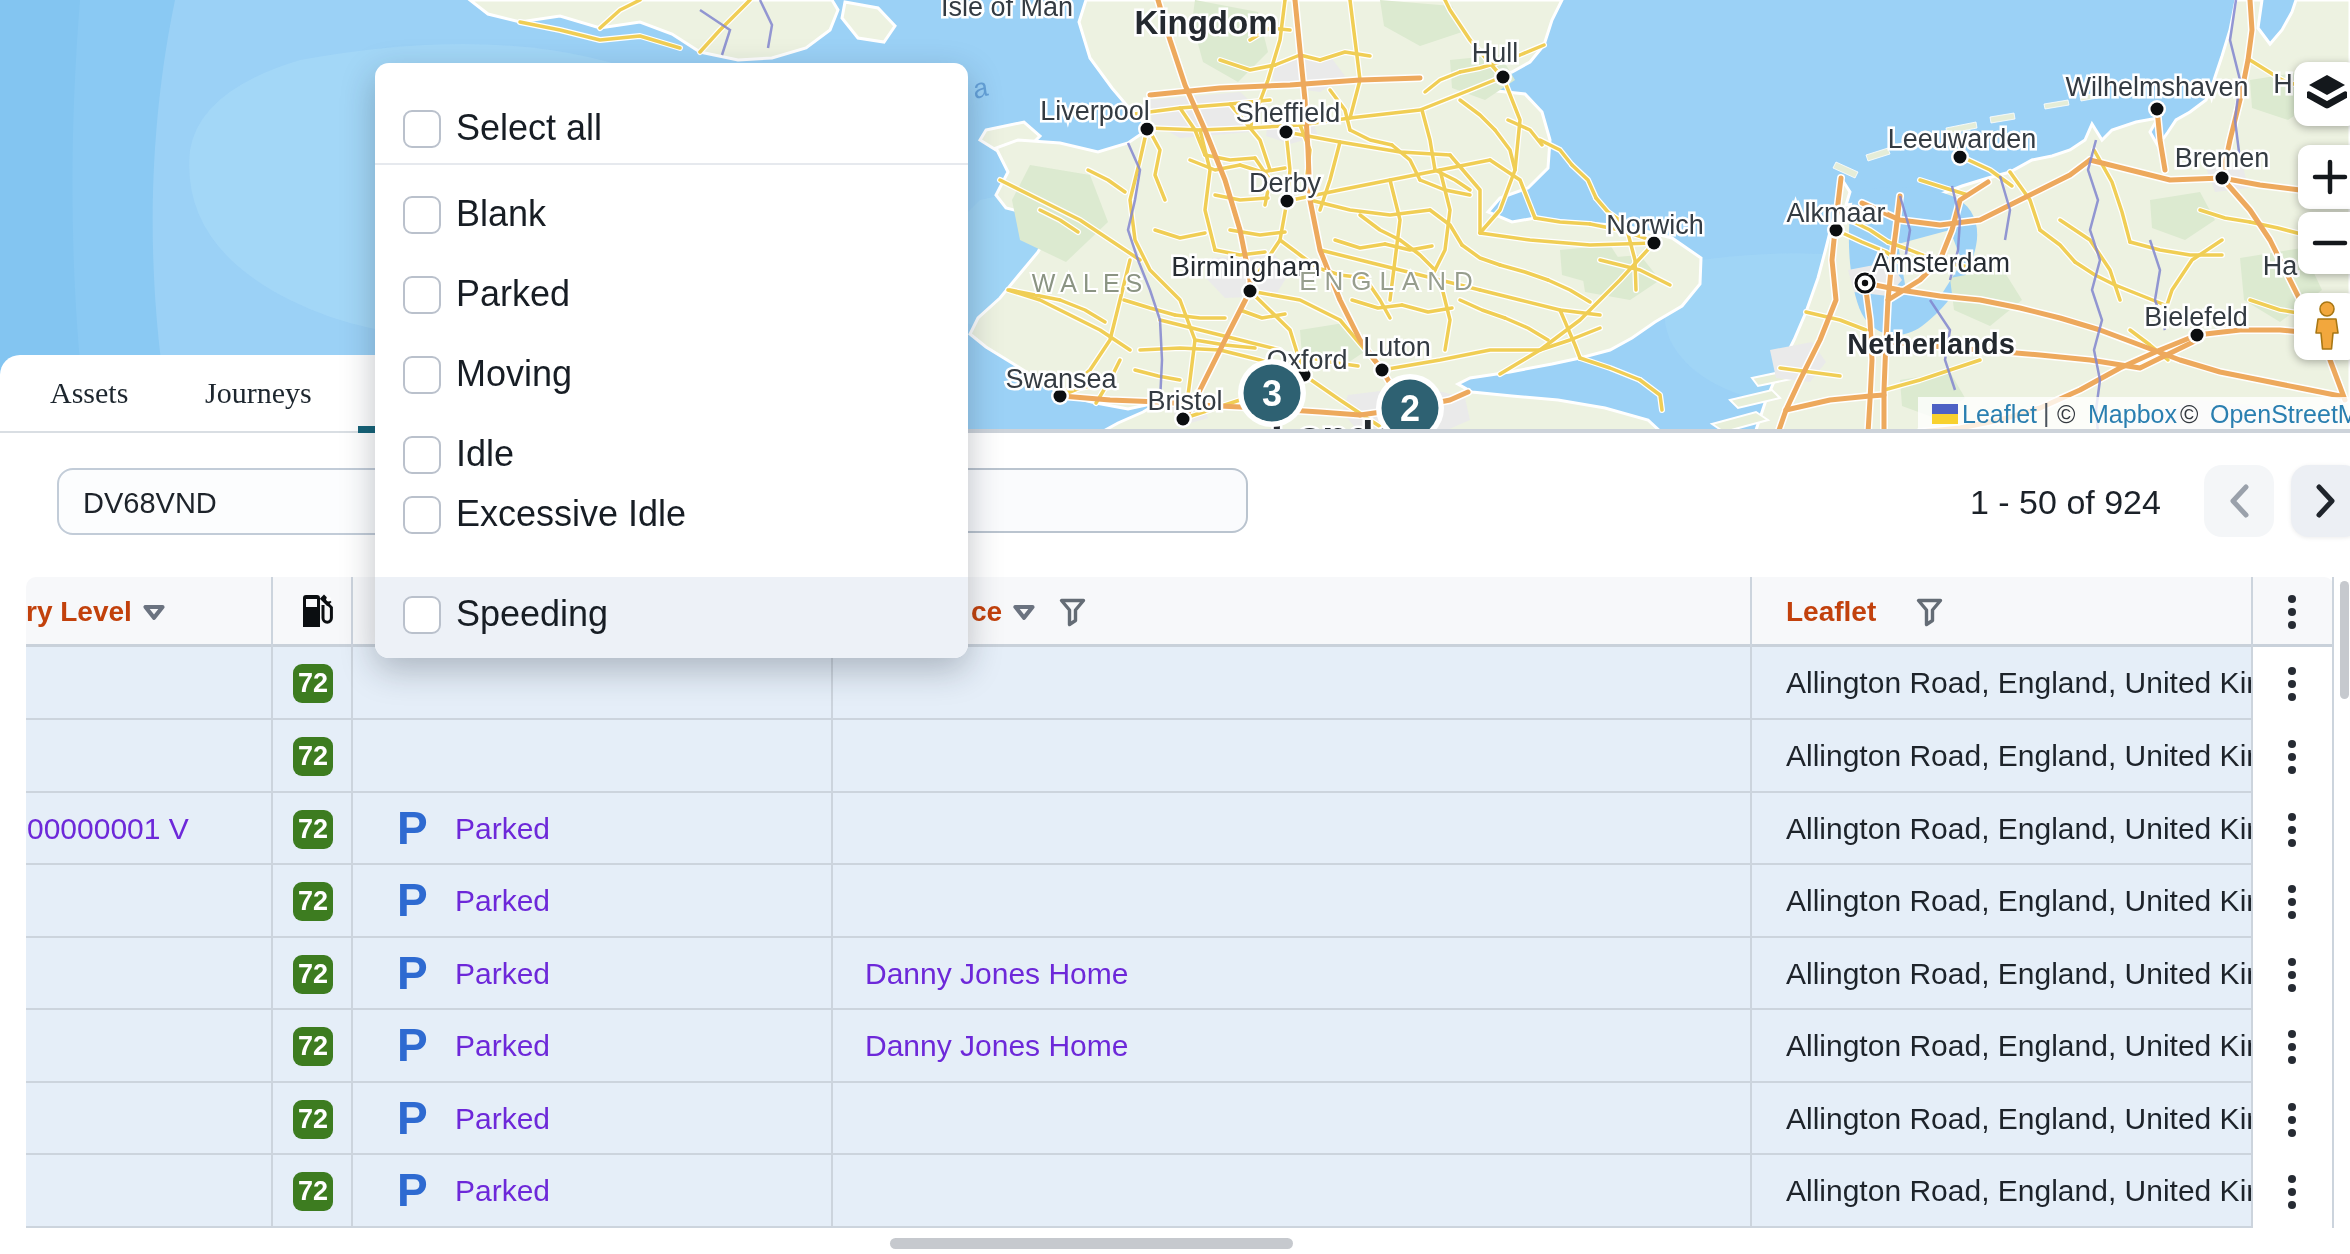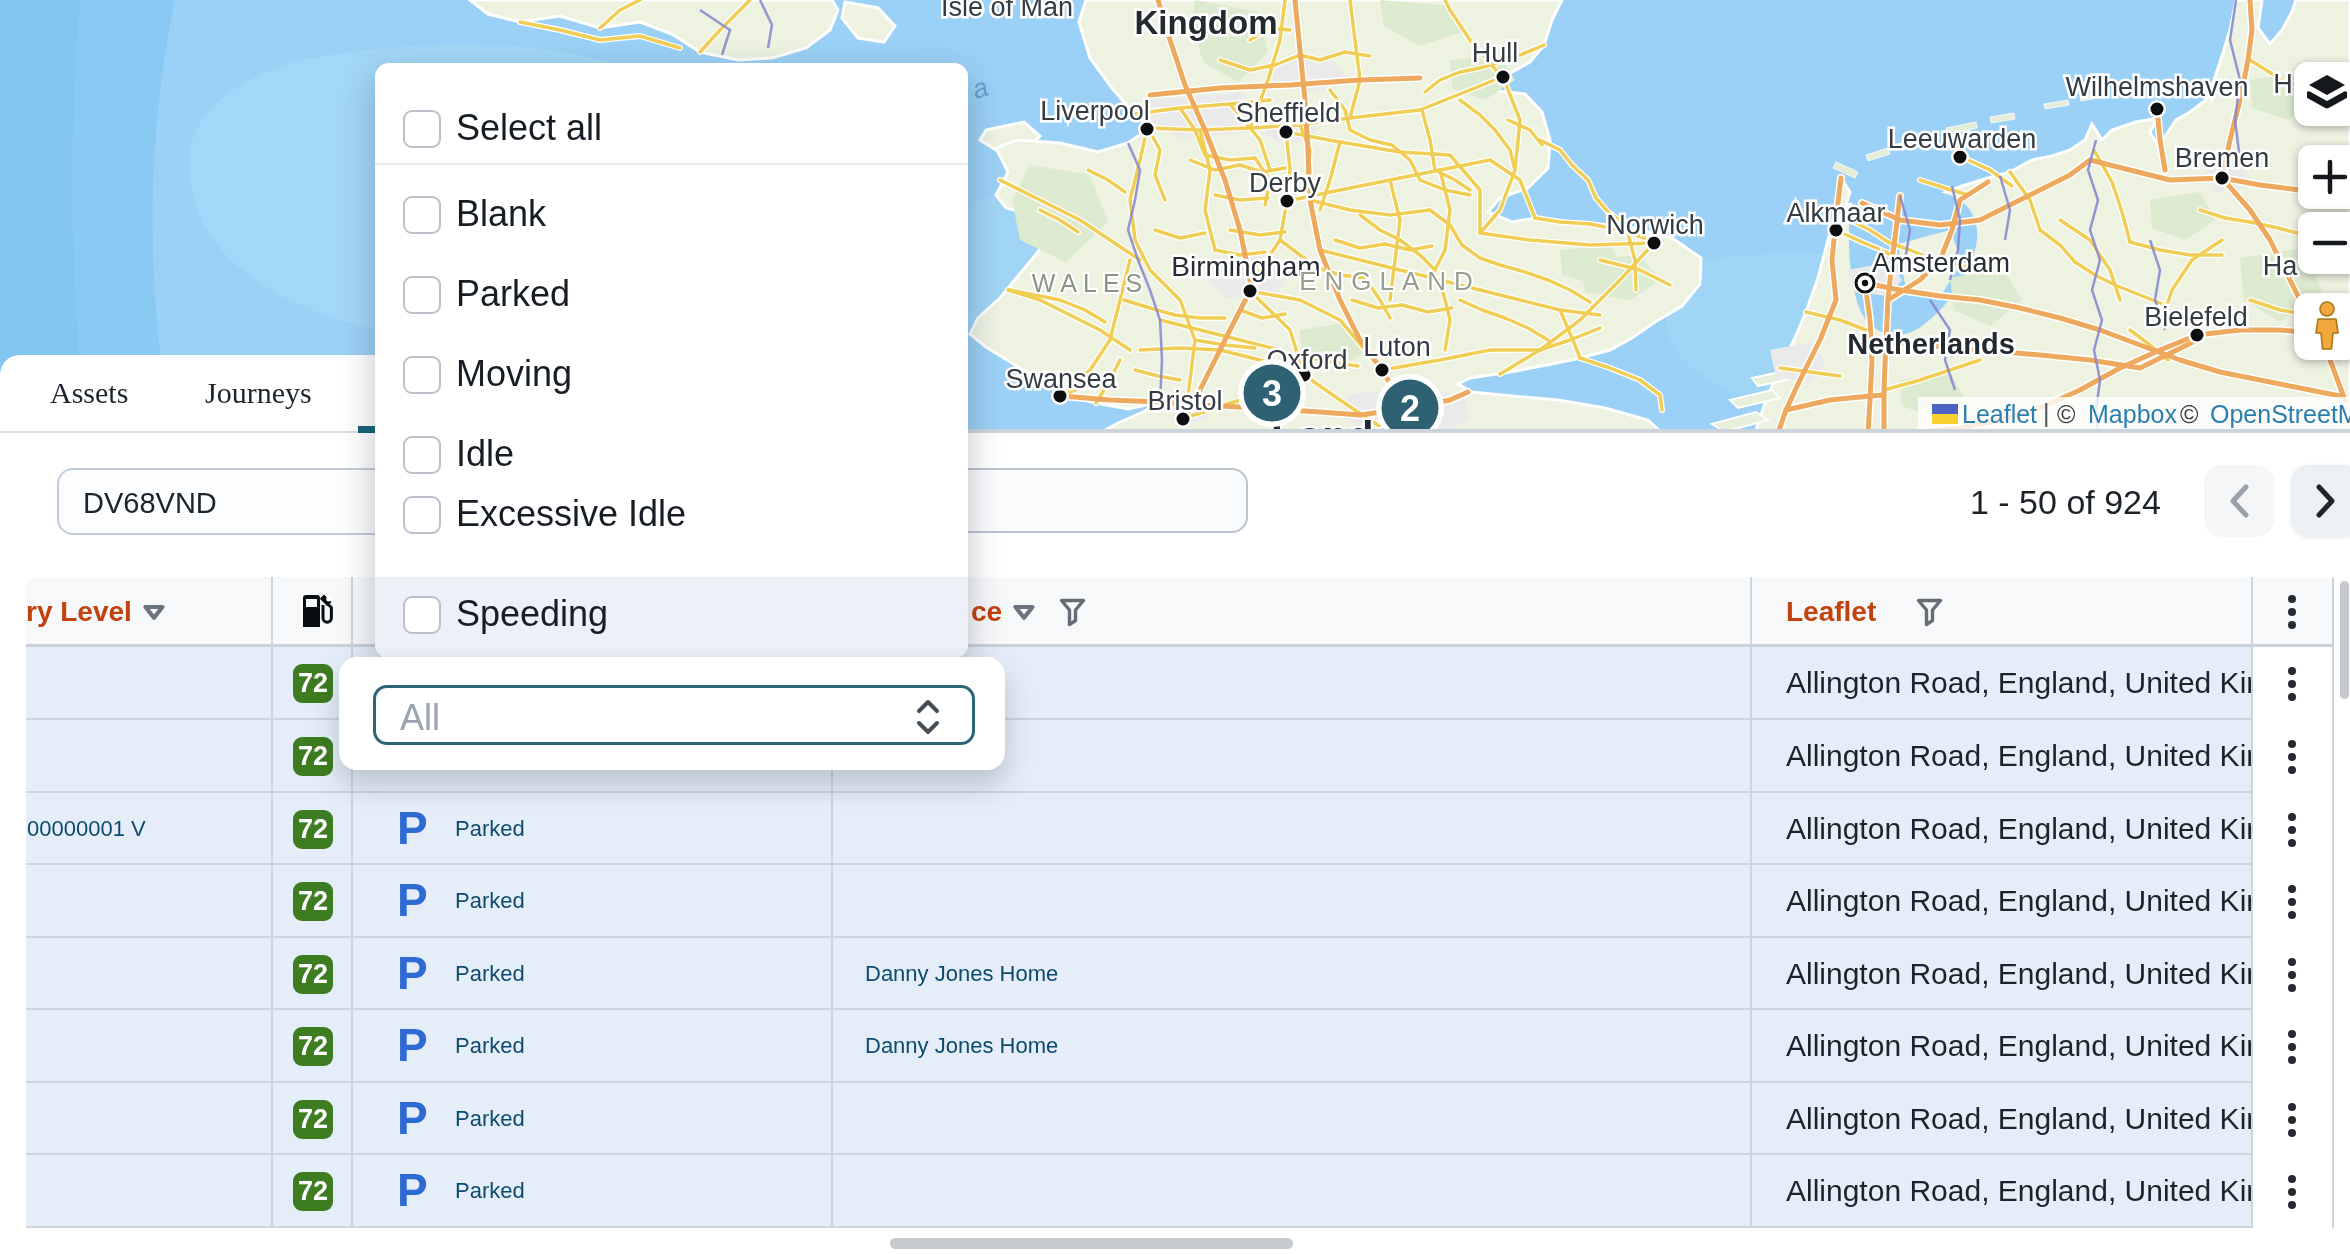--- a/index.html
+++ b/index.html
@@ -26,21 +26,21 @@
   #pgnext { left:2291px; background:#eceff4; box-shadow:0 1px 4px rgba(0,0,0,0.08);}
   .pgbtn svg { position:absolute; left:50%; top:50%; transform:translate(-50%,-50%); }
   
   #table { position:absolute; left:26px; top:577px; width:2308px; height:651px; z-index:1; }
   #thead { position:absolute; left:0; top:0; width:2308px; height:70px; background:#f7f8fa;
      border-bottom:3px solid #c9d1da; border-radius:10px 10px 0 0; }
   .hx { position:absolute; top:19px; font-size:28px; font-weight:bold; color:#c2410c; }
   .row { position:absolute; left:0; width:2226px; height:73px; background:#e5eef8;
      border-bottom:2px solid #ccd4dd; }
   .vline { position:absolute; top:0; width:2px; height:651px; background:#ccd4dd; }
-  .cell { position:absolute; font-size:22px; color:#0c4a6e; line-height:72px; }
+  .cell { position:absolute; font-size:30px; color:#6d28d9; line-height:72px; }
   .adr { position:absolute; left:1760px; top:0; width:465px; overflow:hidden; white-space:nowrap;
      font-size:30px; color:#1d232a; line-height:72px; }
   .badge { position:absolute; width:40px; height:39px; background:#3d7c20; border-radius:9px;
      color:#fff; font-weight:bold; font-size:27px; text-align:center; line-height:39px; }
   .pp { position:absolute; font-size:46px; font-weight:bold; color:#2e6ad1; line-height:70px; }
   .dots3 { position:absolute; width:13px; }
   .dots3 i { display:block; width:8px; height:8px; border-radius:50%; background:#262b33;
      margin-bottom:5px; }
   
   #dd { position:absolute; left:375px; top:63px; width:593px; height:595px; background:#fff;
@@ -705,26 +705,17 @@
         <span class="cb"></span>
         <span class="ddlab">Excessive Idle</span>
       </div>
   <div id="ddhl"></div>
   <div class="dditem" style="top:514px;">
         <span class="cb"></span>
         <span class="ddlab">Speeding</span>
       </div>
 </div>
 
-<div id="selp">
-  <div id="selbox">
-        <span>All</span>
-    <svg style="position:absolute;left:535px;top:7px;" width="34" height="44" viewBox="0 0 34 44">
-          <path d="M8 16 L17 7 L26 16" fill="none" stroke="#454d57" stroke-width="4" stroke-linecap="round" stroke-linejoin="round"></path>
-          <path d="M8 28 L17 37 L26 28" fill="none" stroke="#454d57" stroke-width="4" stroke-linecap="round" stroke-linejoin="round"></path>
-        </svg>
-  </div>
-</div>
 
 <div id="vsb"></div>
 <div id="hsb"></div>
 
 </div>
 
 </body></html>

